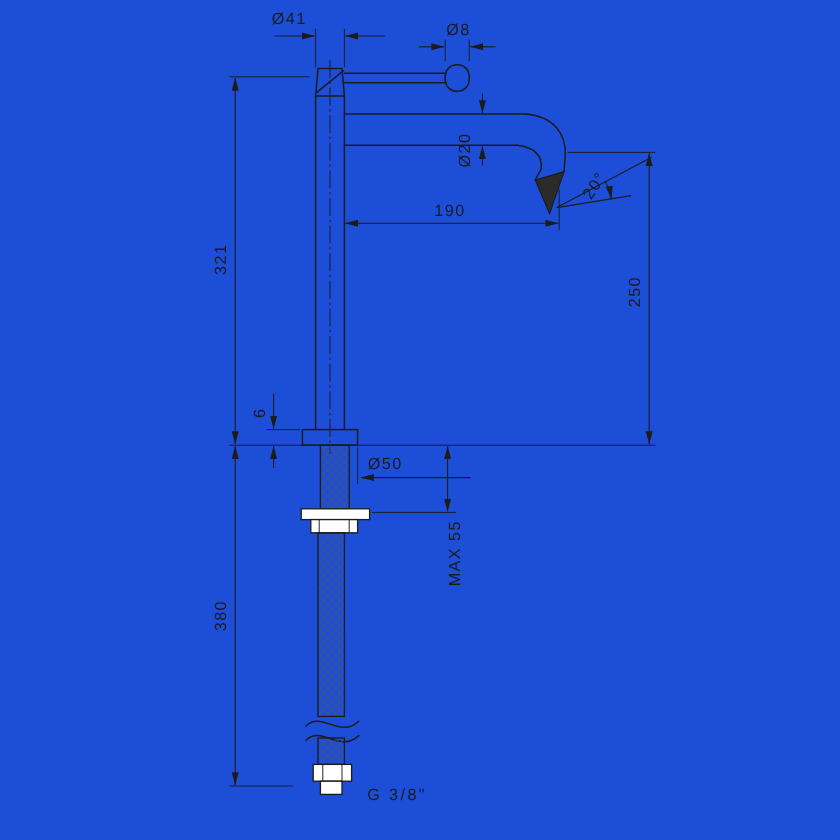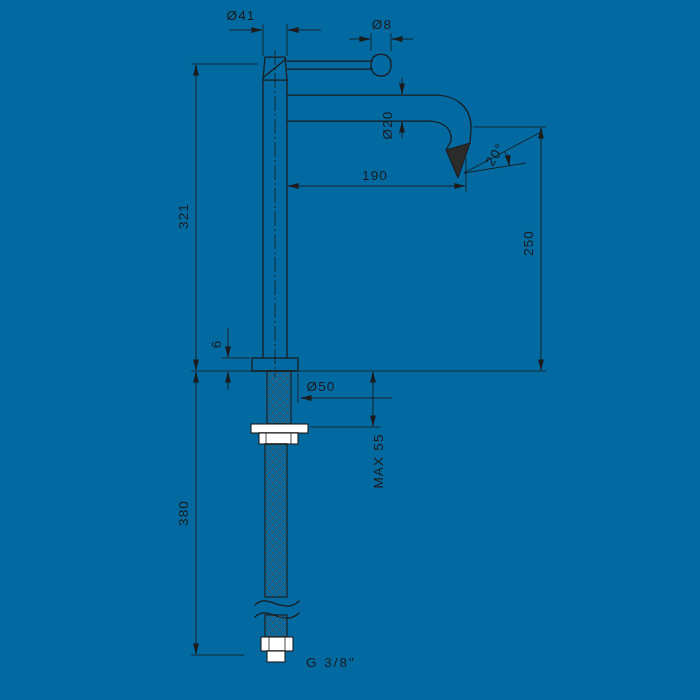--- a/index.html
+++ b/index.html
@@ -1,20 +1,20 @@
 <!DOCTYPE html>
 <html><head>
 <meta charset="utf-8">
 <style>
   html, body { margin: 0; padding: 0; background: #ffffff; }
   .canvas {
     position: relative;
     width: 700px;
     height: 700px;
-    background: #0369a1;
+    background: #1d4ed8;
     overflow: hidden;
   }
   svg { display: block; }
   text {
     font-family: "Liberation Sans", "DejaVu Sans", sans-serif;
     font-size: 13.5px;
     fill: #1c1c1c;
     letter-spacing: 1.2px;
   }
   .thread-label { letter-spacing: 2px; }

